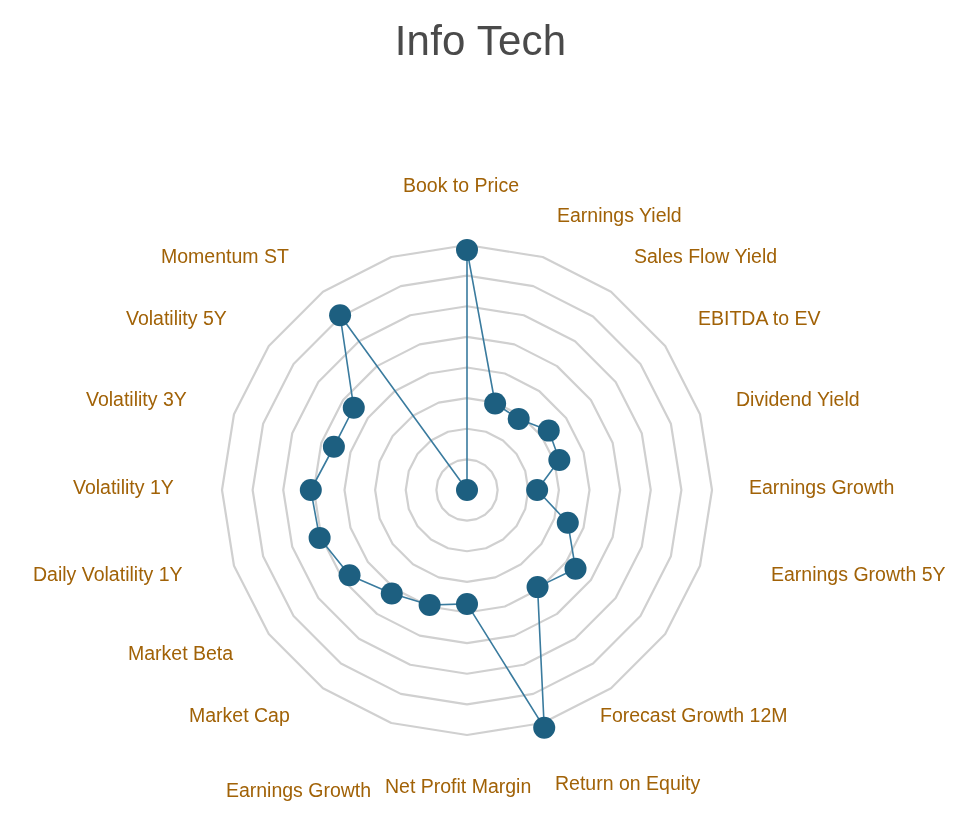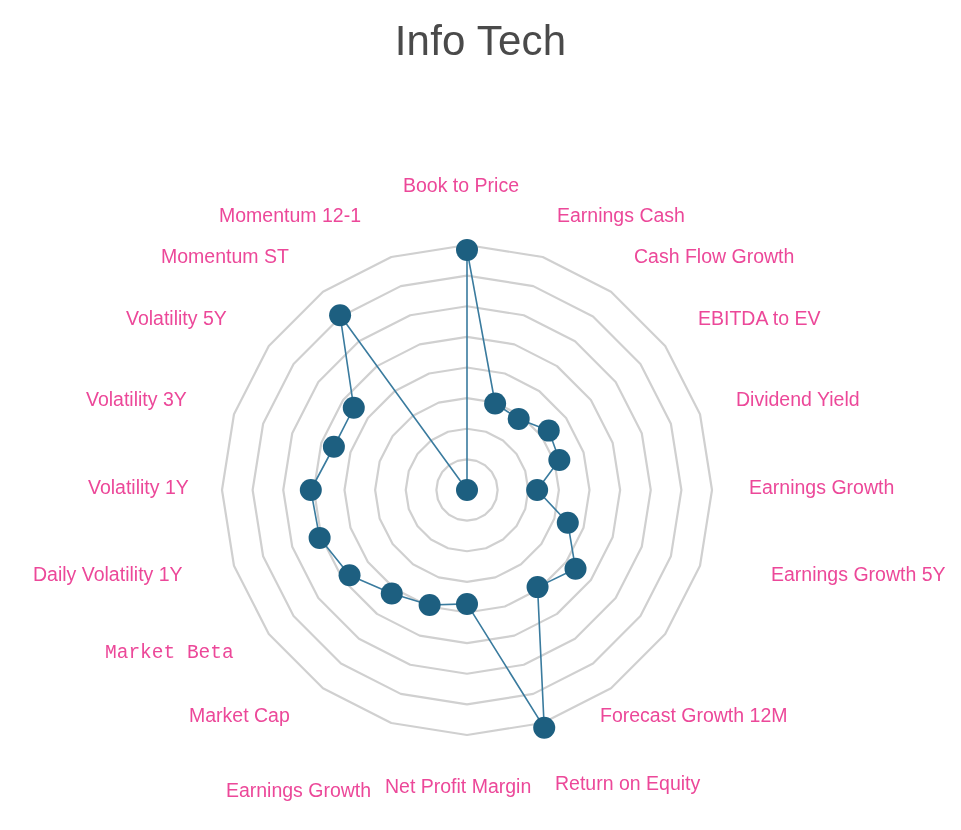--- a/index.html
+++ b/index.html
@@ -55,21 +55,21 @@
     stroke-linecap: round;
   }
   .series-marker {
     fill: #1d5f80;
     stroke: none;
   }
   .axis-label {
     position: absolute;
     font-size: 19.5px;
     font-weight: 400;
-    color: #ec4899;
+    color: #a16207;
     line-height: 1.22;
     white-space: pre;
     pointer-events: none;
   }
 </style>
 </head>
 <body>
 
 <div id="chart-root">
 
@@ -106,23 +106,23 @@
         <circle cx="310.81" cy="490.00" r="11" class="series-marker" fill="#1d5f80"></circle>
         <circle cx="333.89" cy="446.75" r="11" class="series-marker" fill="#1d5f80"></circle>
         <circle cx="353.77" cy="407.74" r="11" class="series-marker" fill="#1d5f80"></circle>
         <circle cx="340.09" cy="315.33" r="11" class="series-marker" fill="#1d5f80"></circle>
         <circle cx="467.00" cy="490.00" r="11" class="series-marker" fill="#1d5f80"></circle>
       </g>
   </svg>
 
   <div class="axis-label" style="left:403px; top:174px;">Book to Price</div>
 
-  <div class="axis-label" style="left:557px; top:204px;">Earnings Cash</div>
+  <div class="axis-label" style="left:557px; top:204px;">Earnings Yield</div>
 
-  <div class="axis-label" style="left:634px; top:245px;">Cash Flow Growth</div>
+  <div class="axis-label" style="left:634px; top:245px;">Sales Flow Yield</div>
 
   <div class="axis-label" style="left:698px; top:307px;">EBITDA to EV</div>
 
   <div class="axis-label" style="left:736px; top:388px;">Dividend Yield</div>
 
   <div class="axis-label" style="left:749px; top:476px;">Earnings Growth</div>
 
   <div class="axis-label" style="left:735px; top:563px;margin-left:36px;">Earnings Growth 5Y</div>
 
 
@@ -132,27 +132,26 @@
 
   <div class="axis-label" style="left:385px; top:775px;">Net Profit Margin</div>
 
   <div class="axis-label" style="left:216px; top:731px; text-align:center; width:165px;">
     <div>Earnings Growth</div>
     
   </div>
 
   <div class="axis-label" style="left:189px; top:704px;">Market Cap</div>
 
-  <div class="axis-label" style="left:105px; top:642px;font-family:Liberation Mono, monospace;">Market Beta</div>
+  <div class="axis-label" style="left:128px; top:642px;">Market Beta</div>
 
   <div class="axis-label" style="left:33px; top:563px;">Daily Volatility 1Y</div>
 
-  <div class="axis-label" style="left:73px; top:476px;margin-left:15px;">Volatility 1Y</div>
+  <div class="axis-label" style="left:73px; top:476px;">Volatility 1Y</div>
 
   <div class="axis-label" style="left:86px; top:388px;">Volatility 3Y</div>
 
   <div class="axis-label" style="left:126px; top:307px;">Volatility 5Y</div>
 
   <div class="axis-label" style="left:161px; top:245px;">Momentum ST</div>
 
-  <div class="axis-label" style="left:219px; top:204px;">Momentum 12-1</div>
 
 </div>
 
 </body></html>

